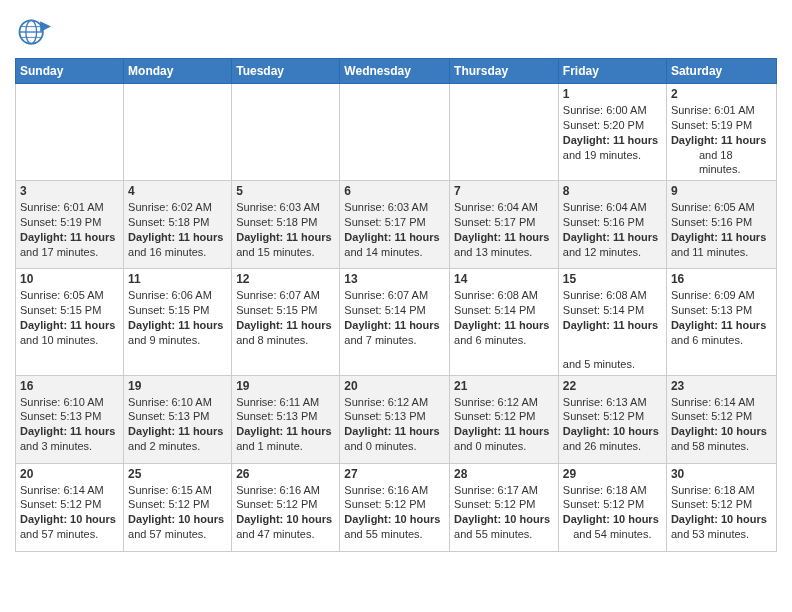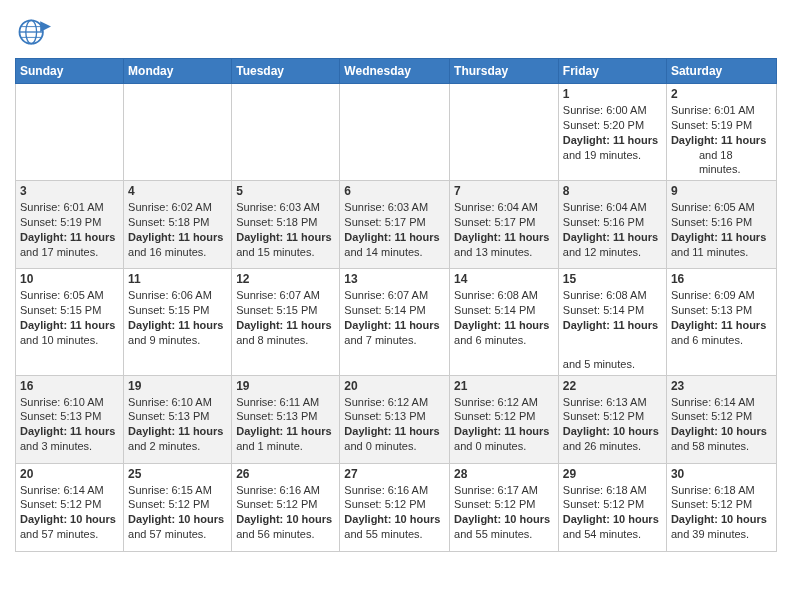--- a/index.html
+++ b/index.html
@@ -371,21 +371,21 @@
               <span style="display: block; font-weight: bold;">Daylight: 10 hours</span>
               <span style="display: block;">and 57 minutes.</span>
             </div>
           </td>
           <td>
             <span class="day-number">26</span>
             <div class="day-info">
               <span style="display: block;">Sunrise: 6:16 AM</span>
               <span style="display: block;">Sunset: 5:12 PM</span>
               <span style="display: block; font-weight: bold;">Daylight: 10 hours</span>
-              <span style="display: block;">and 56 minutes.</span>
+              <span style="display: block;">and 47 minutes.</span>
             </div>
           </td>
           <td>
             <span class="day-number">27</span>
             <div class="day-info">
               <span style="display: block;">Sunrise: 6:16 AM</span>
               <span style="display: block;">Sunset: 5:12 PM</span>
               <span style="display: block; font-weight: bold;">Daylight: 10 hours</span>
               <span style="display: block;">and 55 minutes.</span>
             </div>
@@ -398,28 +398,28 @@
               <span style="display: block; font-weight: bold;">Daylight: 10 hours</span>
               <span style="display: block;">and 55 minutes.</span>
             </div>
           </td>
           <td>
             <span class="day-number">29</span>
             <div class="day-info">
               <span style="display: block;">Sunrise: 6:18 AM</span>
               <span style="display: block;">Sunset: 5:12 PM</span>
               <span style="display: block; font-weight: bold;">Daylight: 10 hours</span>
-              <span style="display: block;">and 54 minutes.</span>
+              <span style="display: block; text-align: center;">and 54 minutes.</span>
             </div>
           </td>
           <td>
             <span class="day-number">30</span>
             <div class="day-info">
               <span style="display: block;">Sunrise: 6:18 AM</span>
               <span style="display: block;">Sunset: 5:12 PM</span>
               <span style="display: block; font-weight: bold;">Daylight: 10 hours</span>
-              <span style="display: block;">and 39 minutes.</span>
+              <span style="display: block;">and 53 minutes.</span>
             </div>
           </td>
         </tr>
       </tbody>
   </table>
 </div>
 
 </body></html>

